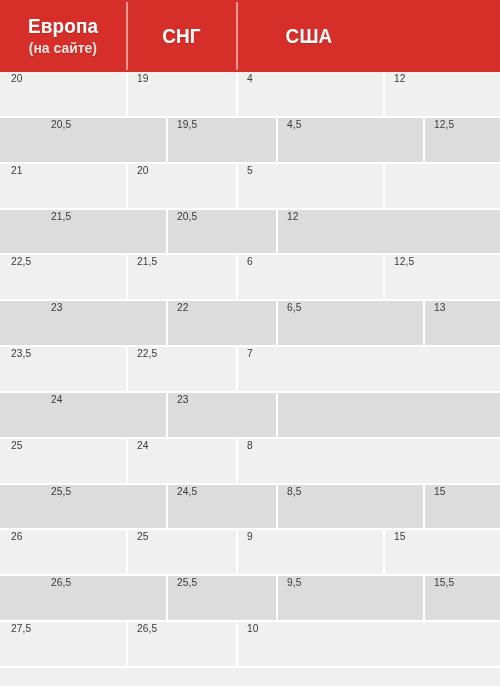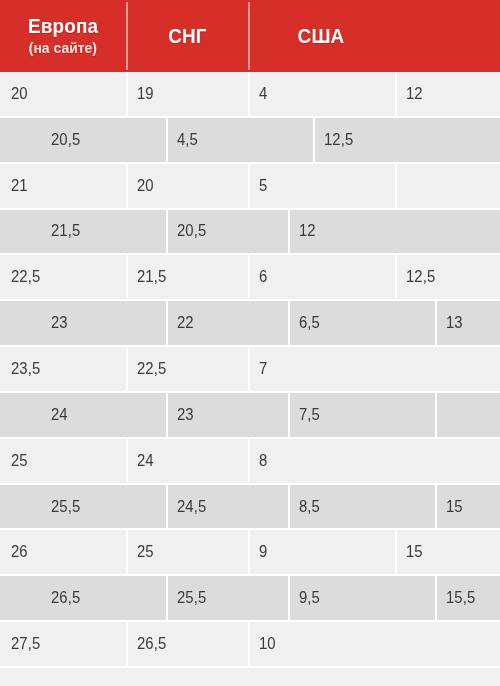--- a/index.html
+++ b/index.html
@@ -79,25 +79,24 @@
     display: flex;
     flex: 0 0 43.85px;
     height: 43.85px;
   }
   .tr.light { background: #f0f0f0; }
   .tr.dark  { background: #dcdcdc; padding-left: 40px; }
 
   .td {
     flex: 0 0 auto;
     display: flex;
-    align-items: center;
     box-sizing: border-box;
     padding-left: 11px;
     position: relative;
-    font-size: 16px;
+    font-size: 11px;
     color: #3a3a3a;
     letter-spacing: .1px;
     transform-origin: left center;
   }
   .td-txt {
     display: inline-block;
     transform: scaleX(.93);
     transform-origin: left center;
   }
   
@@ -115,21 +114,21 @@
     content: "";
     position: absolute;
   }
   .tr {
     position: relative;
     border-bottom: 2px solid #ffffff;
   }
 
   
   .c0 { width: 126px; }
-  .c1 { width: 122px; }
+  .c1 { width: 110px; }
   .c2 { width: 147px; }
   .c3 { width: 123px; }
 </style>
 </head>
 <body>
 
 <div id="size-table">
 
   <div class="thead">
     <div class="th c0">
@@ -156,20 +155,23 @@
           <span class="td-txt">4</span>
         </div>
         <div class="td c3">
           <span class="td-txt">12</span>
         </div>
       </div>
       <div class="tr dark">
         <div class="td c0">
           <span class="td-txt">20,5</span>
         </div>
+        <div class="td c1">
+          <span class="td-txt">19,5</span>
+        </div>
         <div class="td c2">
           <span class="td-txt">4,5</span>
         </div>
         <div class="td c3">
           <span class="td-txt">12,5</span>
         </div>
       </div>
       <div class="tr light">
         <div class="td c0">
           <span class="td-txt">21</span>
@@ -234,23 +236,20 @@
           <span class="td-txt">7</span>
         </div>
       </div>
       <div class="tr dark">
         <div class="td c0">
           <span class="td-txt">24</span>
         </div>
         <div class="td c1">
           <span class="td-txt">23</span>
         </div>
-        <div class="td c2">
-          <span class="td-txt">7,5</span>
-        </div>
         <div class="td c3">
           <span class="td-txt"></span>
         </div>
       </div>
       <div class="tr light">
         <div class="td c0">
           <span class="td-txt">25</span>
         </div>
         <div class="td c1">
           <span class="td-txt">24</span>

